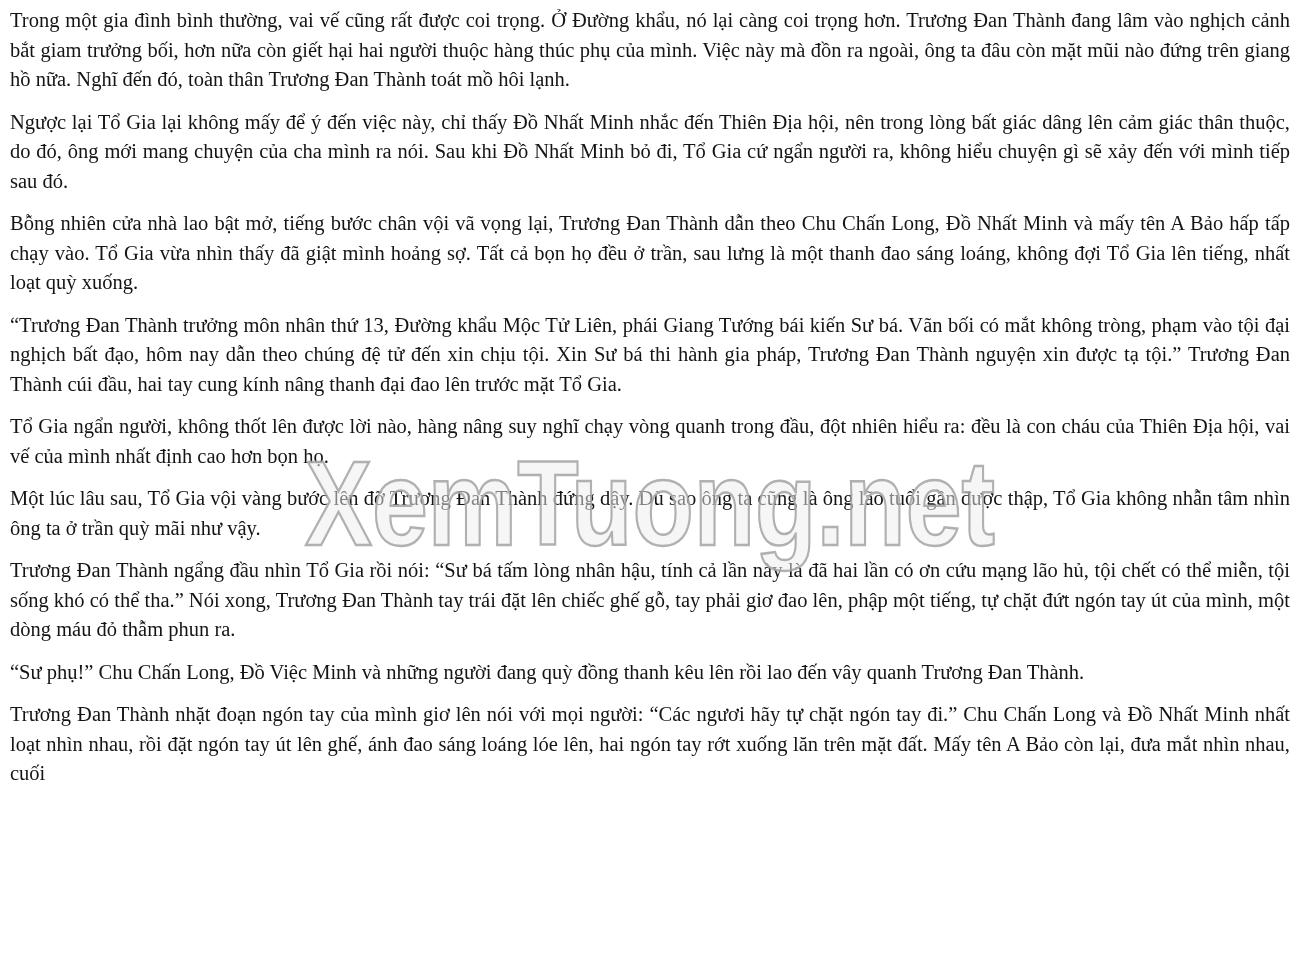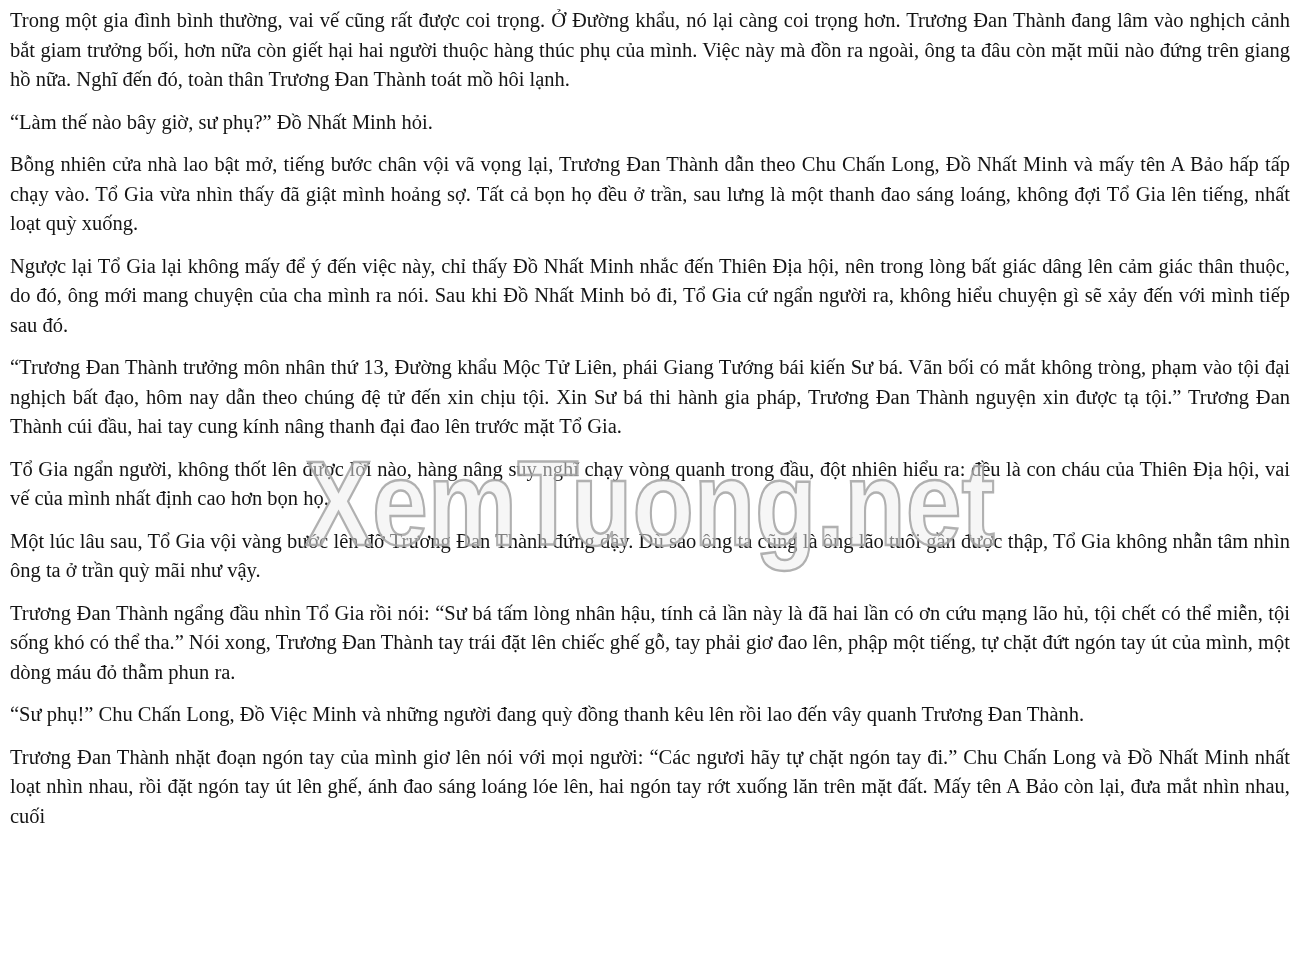--- a/index.html
+++ b/index.html
@@ -50,23 +50,22 @@
   }
 </style>
 </head>
 <body style="background: rgb(255, 255, 255);">
 
 <div class="page">
 
   <div class="text-content" style="color: rgb(20, 20, 20);">
 
   <p class="para">Trong một gia đình bình thường, vai vế cũng rất được coi trọng. Ở Đường khẩu, nó lại càng coi trọng hơn. Trương Đan Thành đang lâm vào nghịch cảnh bắt giam trưởng bối, hơn nữa còn giết hại hai người thuộc hàng thúc phụ của mình. Việc này mà đồn ra ngoài, ông ta đâu còn mặt mũi nào đứng trên giang hồ nữa. Nghĩ đến đó, toàn thân Trương Đan Thành toát mồ hôi lạnh.</p>
-      <p class="para">“Làm thế nào bây giờ, sư phụ?” Đồ Nhất Minh hỏi.</p>
+      <p class="para">Ngược lại Tổ Gia lại không mấy để ý đến việc này, chỉ thấy Đồ Nhất Minh nhắc đến Thiên Địa hội, nên trong lòng bất giác dâng lên cảm giác thân thuộc, do đó, ông mới mang chuyện của cha mình ra nói. Sau khi Đồ Nhất Minh bỏ đi, Tổ Gia cứ ngẩn người ra, không hiểu chuyện gì sẽ xảy đến với mình tiếp sau đó.</p>
       <p class="para">Bỗng nhiên cửa nhà lao bật mở, tiếng bước chân vội vã vọng lại, Trương Đan Thành dẫn theo Chu Chấn Long, Đồ Nhất Minh và mấy tên A Bảo hấp tấp chạy vào. Tổ Gia vừa nhìn thấy đã giật mình hoảng sợ. Tất cả bọn họ đều ở trần, sau lưng là một thanh đao sáng loáng, không đợi Tổ Gia lên tiếng, nhất loạt quỳ xuống.</p>
-      <p class="para">Ngược lại Tổ Gia lại không mấy để ý đến việc này, chỉ thấy Đồ Nhất Minh nhắc đến Thiên Địa hội, nên trong lòng bất giác dâng lên cảm giác thân thuộc, do đó, ông mới mang chuyện của cha mình ra nói. Sau khi Đồ Nhất Minh bỏ đi, Tổ Gia cứ ngẩn người ra, không hiểu chuyện gì sẽ xảy đến với mình tiếp sau đó.</p>
       <p class="para">“Trương Đan Thành trưởng môn nhân thứ 13, Đường khẩu Mộc Tử Liên, phái Giang Tướng bái kiến Sư bá. Vãn bối có mắt không tròng, phạm vào tội đại nghịch bất đạo, hôm nay dẫn theo chúng đệ tử đến xin chịu tội. Xin Sư bá thi hành gia pháp, Trương Đan Thành nguyện xin được tạ tội.” Trương Đan Thành cúi đầu, hai tay cung kính nâng thanh đại đao lên trước mặt Tổ Gia.</p>
       <p class="para">Tổ Gia ngẩn người, không thốt lên được lời nào, hàng nâng suy nghĩ chạy vòng quanh trong đầu, đột nhiên hiểu ra: đều là con cháu của Thiên Địa hội, vai vế của mình nhất định cao hơn bọn họ.</p>
       <p class="para">Một lúc lâu sau, Tổ Gia vội vàng bước lên đỡ Trương Đan Thành đứng dậy. Dù sao ông ta cũng là ông lão tuổi gần được thập, Tổ Gia không nhẫn tâm nhìn ông ta ở trần quỳ mãi như vậy.</p>
       <p class="para">Trương Đan Thành ngẩng đầu nhìn Tổ Gia rồi nói: “Sư bá tấm lòng nhân hậu, tính cả lần này là đã hai lần có ơn cứu mạng lão hủ, tội chết có thể miễn, tội sống khó có thể tha.” Nói xong, Trương Đan Thành tay trái đặt lên chiếc ghế gỗ, tay phải giơ đao lên, phập một tiếng, tự chặt đứt ngón tay út của mình, một dòng máu đỏ thẫm phun ra.</p>
       <p class="para">“Sư phụ!” Chu Chấn Long, Đồ Việc Minh và những người đang quỳ đồng thanh kêu lên rồi lao đến vây quanh Trương Đan Thành.</p>
       <p class="para">Trương Đan Thành nhặt đoạn ngón tay của mình giơ lên nói với mọi người: “Các ngươi hãy tự chặt ngón tay đi.” Chu Chấn Long và Đồ Nhất Minh nhất loạt nhìn nhau, rồi đặt ngón tay út lên ghế, ánh đao sáng loáng lóe lên, hai ngón tay rớt xuống lăn trên mặt đất. Mấy tên A Bảo còn lại, đưa mắt nhìn nhau, cuối</p>
     </div>
 
   <svg class="watermark-layer" width="1300" height="975" viewBox="0 0 1300 975" aria-hidden="true">
     <text id="watermark-text" x="650" y="545" text-anchor="middle" textLength="690" lengthAdjust="spacingAndGlyphs" stroke-width="2.5" fill="#ededed" fill-opacity="0.5" stroke="#a3a3a3" stroke-opacity="0.85">XemTuong.net</text>

